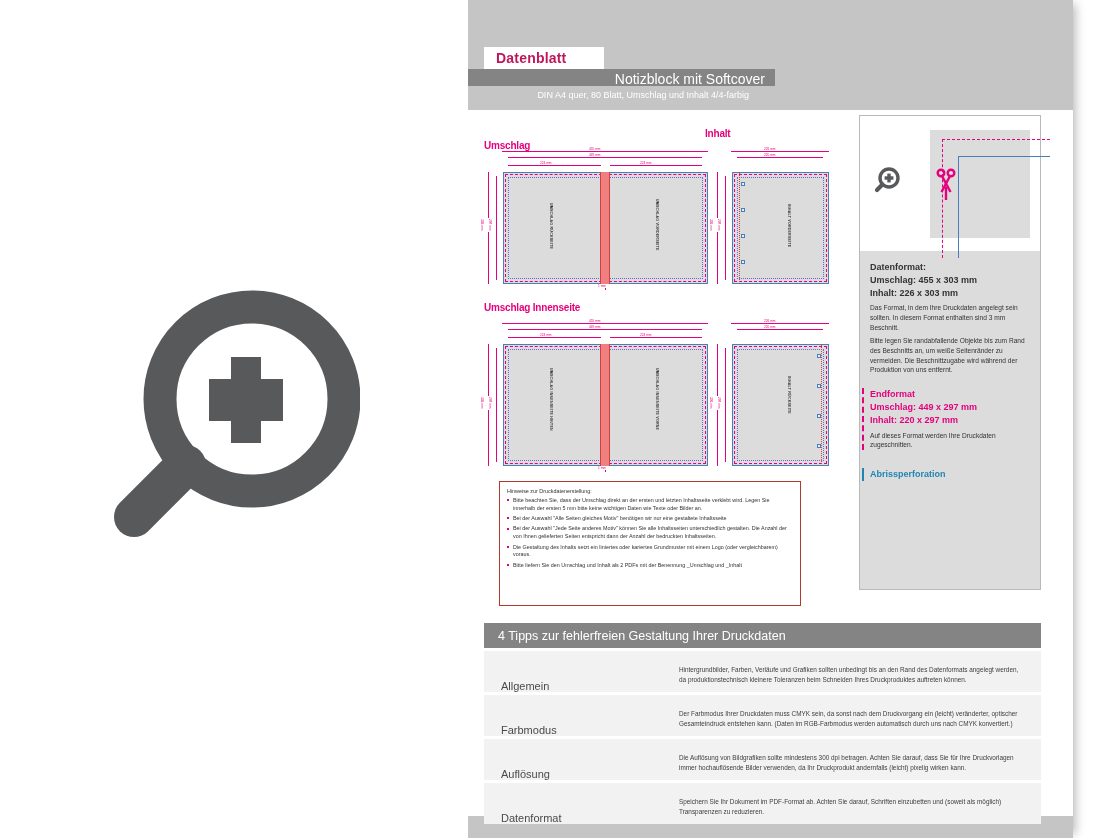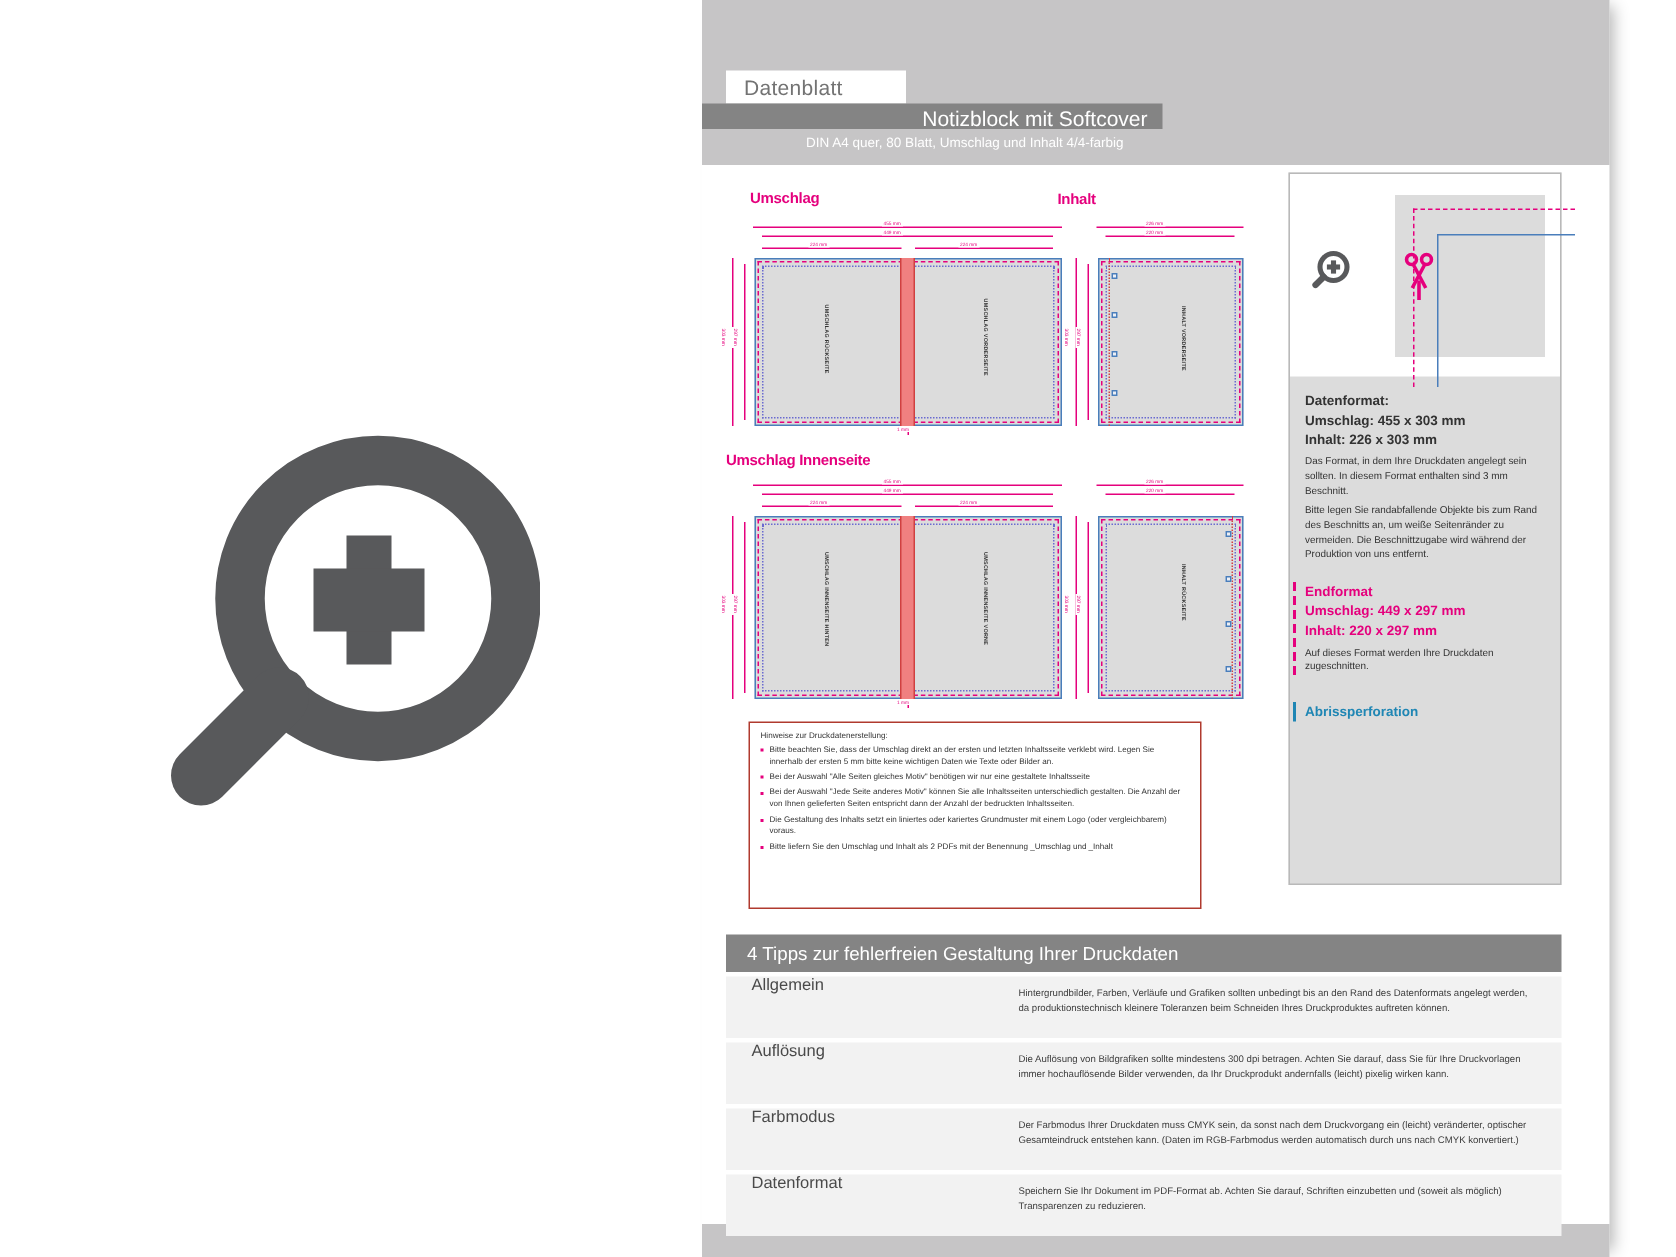--- a/index.html
+++ b/index.html
@@ -23,23 +23,24 @@
     position:absolute;left:468px;top:0;width:605px;height:838px;
     background:#ffffff;
     box-shadow:6px 0 10px -4px rgba(0,0,0,.30);
   }
   #top-band{position:absolute;left:0;top:0;width:605px;height:110px;background:#c6c5c6;}
   #bottom-band{position:absolute;left:0;top:816px;width:605px;height:22px;background:#c6c5c6;}
 
   
   #tab-datenblatt{
     position:absolute;left:16px;top:47px;width:120px;height:22px;
-    background:#ffffff;color:#737373;font-size:14px;
+    background:#ffffff;color:#be185d;font-size:14px;
     display:flex;align-items:center;padding-left:12px;box-sizing:border-box;
     letter-spacing:.2px;
+    font-weight:bold;
   }
   #title-bar{
     position:absolute;left:0;top:69px;width:307px;height:17px;background:#848484;
   }
   #title-main{
     position:absolute;right:10px;top:2px;color:#ffffff;font-size:14px;white-space:nowrap;
   }
   #title-sub{
     position:absolute;right:26px;top:21px;color:#ffffff;font-size:9px;white-space:nowrap;
   }
@@ -117,21 +118,21 @@
   .i-block.bar-cy{border-left:2px solid #1f86b4;padding-left:6px;margin-left:-8px;}
   .gap-lg{height:13px;}
   .gap-sm{height:9px;}
 
   
   #tips{position:absolute;left:16px;top:623px;width:557px;}
   #tips-head{
     height:25px;background:#848484;color:#ffffff;font-size:12.5px;
     display:flex;align-items:center;padding-left:14px;box-sizing:border-box;
   }
-  .tip-row{display:flex;background:#f2f2f2;margin-top:3px;min-height:41px;align-items:flex-start;}
+  .tip-row{display:flex;background:#f2f2f2;margin-top:3px;min-height:41px;align-items:flex-end;}
   .tip-name{width:195px;flex:none;font-size:11px;color:#4a4a4a;padding-left:17px;box-sizing:border-box;}
   .tip-desc{flex:1;font-size:6.4px;color:#3d3d3d;line-height:1.55;padding:7px 14px 7px 0;box-sizing:border-box;}
 </style>
 </head>
 <body>
 
 <div id="left-illustration">
   <svg id="magnifier" viewBox="0 0 260 262">
     <circle cx="152" cy="110" r="92" fill="none" stroke="#58595b" stroke-width="33"></circle>
     <rect x="131" y="68" width="30" height="86" fill="#58595b"></rect>
@@ -148,21 +149,21 @@
   <div id="tab-datenblatt">
     <span>Datenblatt</span>
   </div>
   <div id="title-bar">
     <div id="title-main">Notizblock mit Softcover</div>
     <div id="title-sub">DIN A4 quer, 80 Blatt, Umschlag und Inhalt 4/4-farbig</div>
   </div>
 
   <div>
 
-    <div class="dgrp-label" style="left:16px;top:127px;margin-left:16px;">Umschlag</div>
+    <div class="dgrp-label" style="left:16px;top:140px;">Umschlag</div>
     <div class="dgrp-label" style="left:237px;top:128px;">Inhalt</div>
     <div class="dgrp-label" style="left:16px;top:302px;">Umschlag Innenseite</div>
 
     <div class="dbox" style="left:16px;top:146px;width:228px;height:142px;">
 
       <div class="dimline dimline-h" style="left:18px;top:5px;width:206px;"></div>
       <div class="dimtxt" style="left:104px;top:1px;">455 mm</div>
       <div class="dimline dimline-h" style="left:24px;top:11px;width:194px;"></div>
       <div class="dimtxt" style="left:104px;top:7px;">449 mm</div>
       <div class="dimline dimline-h" style="left:24px;top:19px;width:93px;"></div>
@@ -311,26 +312,26 @@
   </div>
 
   <div id="tips">
     <div id="tips-head">4 Tipps zur fehlerfreien Gestaltung Ihrer Druckdaten</div>
 
     <div class="tip-row">
       <div class="tip-name">Allgemein</div>
       <div class="tip-desc">Hintergrundbilder, Farben, Verläufe und Grafiken sollten unbedingt bis an den Rand des Datenformats angelegt werden, da produktionstechnisch kleinere Toleranzen beim Schneiden Ihres Druckproduktes auftreten können.</div>
     </div>
     <div class="tip-row">
+      <div class="tip-name">Farbmodus</div>
+      <div class="tip-desc">Der Farbmodus Ihrer Druckdaten muss CMYK sein, da sonst nach dem Druckvorgang ein (leicht) veränderter, optischer Gesamteindruck entstehen kann. (Daten im RGB-Farbmodus werden automatisch durch uns nach CMYK konvertiert.)</div>
+    </div>
+    <div class="tip-row">
       <div class="tip-name">Auflösung</div>
       <div class="tip-desc">Die Auflösung von Bildgrafiken sollte mindestens 300 dpi betragen. Achten Sie darauf, dass Sie für Ihre Druckvorlagen immer hochauflösende Bilder verwenden, da Ihr Druckprodukt andernfalls (leicht) pixelig wirken kann.</div>
-    </div>
-    <div class="tip-row">
-      <div class="tip-name">Farbmodus</div>
-      <div class="tip-desc">Der Farbmodus Ihrer Druckdaten muss CMYK sein, da sonst nach dem Druckvorgang ein (leicht) veränderter, optischer Gesamteindruck entstehen kann. (Daten im RGB-Farbmodus werden automatisch durch uns nach CMYK konvertiert.)</div>
     </div>
     <div class="tip-row">
       <div class="tip-name">Datenformat</div>
       <div class="tip-desc">Speichern Sie Ihr Dokument im PDF-Format ab. Achten Sie darauf, Schriften einzubetten und (soweit als möglich) Transparenzen zu reduzieren.</div>
     </div>
   </div>
 
 </div>
 
 </body></html>

